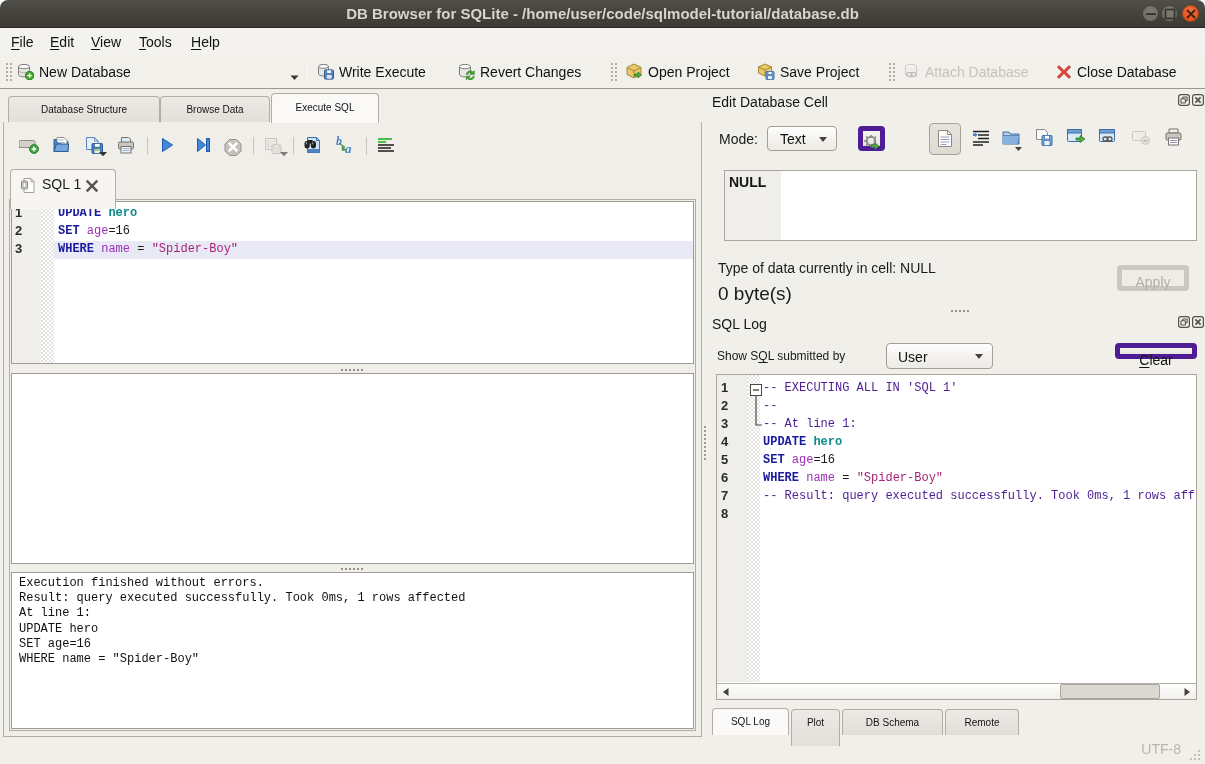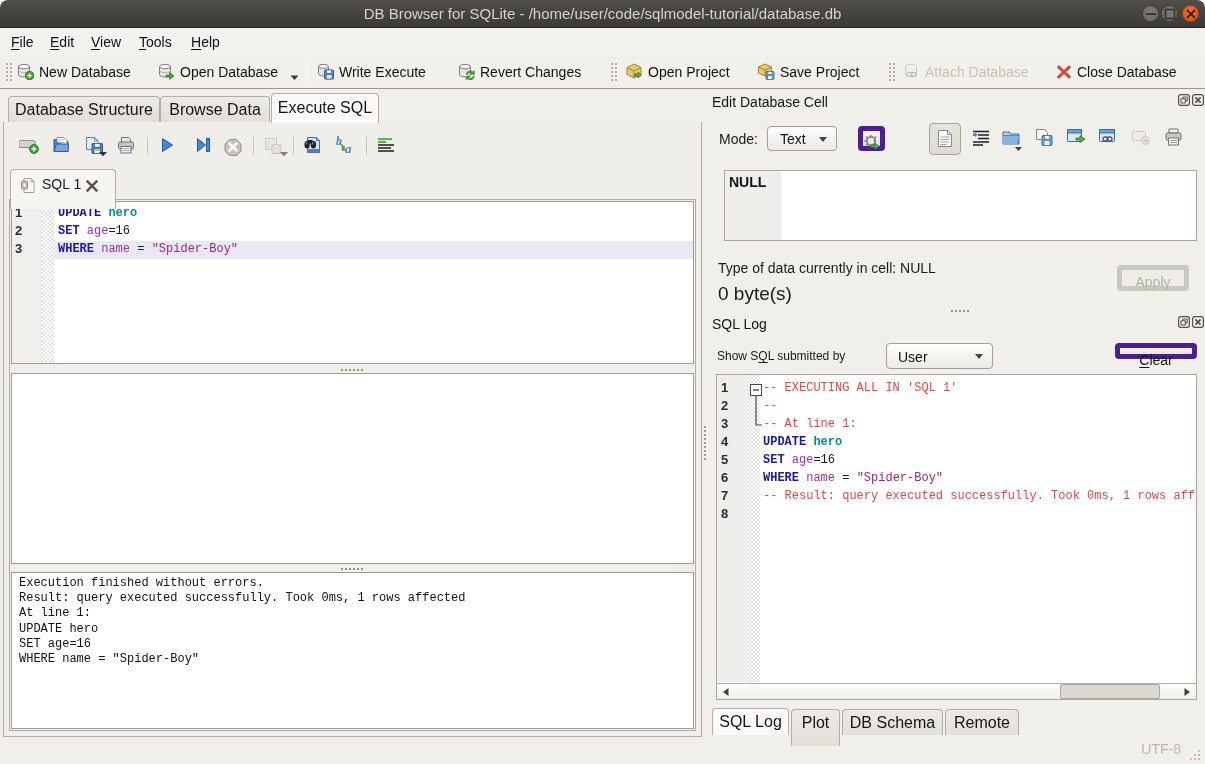--- a/index.html
+++ b/index.html
@@ -5,42 +5,42 @@
 *{margin:0;padding:0;box-sizing:border-box}
 html,body{width:1205px;height:764px;overflow:hidden}
 body{font-family:"Liberation Sans",sans-serif;background:#fff;position:relative;font-size:14px;color:#1a1a1a}
 .abs{position:absolute}
 #win{position:absolute;inset:0;background:#f1efea;border-radius:9px 9px 0 0}
 
 
 #titlebar{position:absolute;left:0;top:0;width:1205px;height:28px;border-radius:8px 8px 0 0;
  background:linear-gradient(#504e48,#44423d 55%,#3b3a35);border-bottom:1px solid #282723}
 #title{position:absolute;left:0;right:0;top:0;height:28px;line-height:27px;text-align:center;
- color:#d8d4cc;font-weight:normal;font-size:15px}
+ color:#d8d4cc;font-weight:bold;font-size:15px}
 .winbtn{position:absolute;top:5px;width:17px;height:17px;border-radius:50%;
  background:radial-gradient(circle at 50% 35%,#7d7a74,#6b6862);border:1px solid #43413c}
 .winbtn svg{position:absolute;left:-1px;top:-1px}
 #btnclose{background:radial-gradient(circle at 50% 30%,#f0703d,#e8541f 70%);border-color:#a84518}
 
 
 #menubar{position:absolute;left:0;top:28px;width:1205px;height:27px;background:#f4f2ee}
 .menuitem{position:absolute;top:6px;font-size:14px;color:#111}
 .menuitem u{text-decoration:underline;text-underline-offset:2px}
 
 
 #toolbar{position:absolute;left:0;top:55px;width:1205px;height:34px;background:#f2f0eb;
  border-bottom:1px solid #9c988f}
 .tbtn{position:absolute;top:0;height:33px;display:flex;align-items:center;gap:5px;font-size:14px;color:#111}
 .tbtn.dis{color:#c6c2ba}
 .handle{position:absolute;top:7px;width:7px;height:20px;
  background-image:radial-gradient(circle,#b3afa7 1px,transparent 1.2px);background-size:4px 4px}
 .tsep{position:absolute;top:6px;width:1px;height:21px;background:#d8d4cd;border-right:1px solid #fbfaf8}
 
 
-.mtab{position:absolute;font-size:16px;color:#141414;text-align:center;
+.mtab{position:absolute;font-size:10px;color:#141414;text-align:center;
  border:1px solid #b3ada5;border-bottom:none;border-radius:4px 4px 0 0;
  background:linear-gradient(#eceae5,#e2dfd9);line-height:25px}
 .mtab.active{background:#faf9f7;z-index:3}
 #paneline{position:absolute;left:3px;top:122px;width:699px;height:1px;background:#b3ada5}
 
 
 #leftpane{position:absolute;left:3px;top:122px;width:699px;height:615px;
  border:1px solid #b3ada5;border-top:none;background:#f0eee9}
 
 .ssep{position:absolute;top:137px;width:1px;height:18px;background:#c9c5be}
@@ -55,21 +55,21 @@
  linear-gradient(45deg,#e4e2df 25%,transparent 25%,transparent 75%,#e4e2df 75%),
  linear-gradient(45deg,#e4e2df 25%,transparent 25%,transparent 75%,#e4e2df 75%);
  background-position:0 0,2px 2px;background-size:4px 4px}
 .hdots{background-image:radial-gradient(circle,#97928a 1px,transparent 1.2px);background-size:4px 4px}
 
 pre{font-family:"Liberation Mono",monospace;font-size:12px;line-height:18px}
 .kw{color:#1a1a9e;font-weight:bold}
 .tb{color:#0e8c8c;font-weight:bold}
 .id{color:#9b30b4}
 .st{color:#a62274}
-.cm{color:#ef4444}
+.cm{color:#4c1d95}
 
 
 .docktitle{position:absolute;font-size:14px;color:#141414}
 .combo{position:absolute;border:1px solid #a49e95;border-radius:4px;
  background:linear-gradient(#fefefe,#f3f1ed 60%,#eceae5);font-size:14px;color:#111}
 .combo .arr{position:absolute;right:9px;top:50%;margin-top:-2px;width:0;height:0;
  border-left:4.5px solid transparent;border-right:4.5px solid transparent;border-top:5px solid #44423d}
 .pbtn{position:absolute;border:5px solid #4c1d95;border-radius:4px;
  background:linear-gradient(#f5f3f0,#e8e5df);text-align:center;font-size:14px;color:#141414}
 .pbtn.dis{border-color:#ccc8c0;background:#eeece7;color:#b4b0a7}
@@ -114,29 +114,20 @@
  <div class="handle" style="left:5px"></div>
  <div class="tbtn" style="left:17px">
   <svg width="17" height="17" viewBox="0 0 17 17">
    <path d="M1.5 3.6 v8 c0 1.3 2.4 2.3 5.5 2.3 s5.5-1 5.5-2.3 v-8" fill="#e9e7e3" stroke="#7f7d78"></path>
    <path d="M1.5 7.4 c0 1.3 2.4 2.3 5.5 2.3 s5.5-1 5.5-2.3" fill="none" stroke="#b0aea9" stroke-width="0.9"></path>
    <ellipse cx="7" cy="3.6" rx="5.5" ry="2.2" fill="#fafaf9" stroke="#7f7d78"></ellipse>
    <circle cx="12.6" cy="12.6" r="4.1" fill="#4aa72e" stroke="#2a7a2a"></circle>
    <path d="M12.6 10.4v4.4M10.4 12.6h4.4" stroke="#fff" stroke-width="1.4"></path>
   </svg>
       <span>New Database</span>
- </div>
- <div class="tbtn" style="left:158px">
-  <svg width="17" height="17" viewBox="0 0 17 17">
-   <path d="M1.5 3.6 v8 c0 1.3 2.4 2.3 5.5 2.3 s5.5-1 5.5-2.3 v-8" fill="#e9e7e3" stroke="#7f7d78"></path>
-   <path d="M1.5 7.4 c0 1.3 2.4 2.3 5.5 2.3 s5.5-1 5.5-2.3" fill="none" stroke="#b0aea9" stroke-width="0.9"></path>
-   <ellipse cx="7" cy="3.6" rx="5.5" ry="2.2" fill="#fafaf9" stroke="#7f7d78"></ellipse>
-   <path d="M8 12h3.6V9.6L16 13l-4.4 3.4V14H8z" fill="#4aa72e" stroke="#2a7a2a" stroke-width="0.7"></path>
-  </svg>
-      <span>Open Database</span>
  </div>
  <svg class="abs" style="left:290px;top:20px" width="9" height="6">
       <path d="M0.5 0.5l4 4.5L8.5 0.5z" fill="#3a3833"></path>
     </svg>
  <div class="tsep" style="left:307px"></div>
  <div class="tbtn" style="left:317px">
   <svg width="17" height="17" viewBox="0 0 17 17">
    <path d="M1.5 3.4 v7.4 c0 1.2 2.2 2.2 5 2.2 s5-1 5-2.2 V3.4" fill="#e9e7e3" stroke="#7f7d78"></path>
    <ellipse cx="6.5" cy="3.4" rx="5" ry="2" fill="#fafaf9" stroke="#7f7d78"></ellipse>
    <rect x="7.5" y="7" width="9" height="9" rx="0.8" fill="#5c8fcc" stroke="#2d5d96"></rect>

